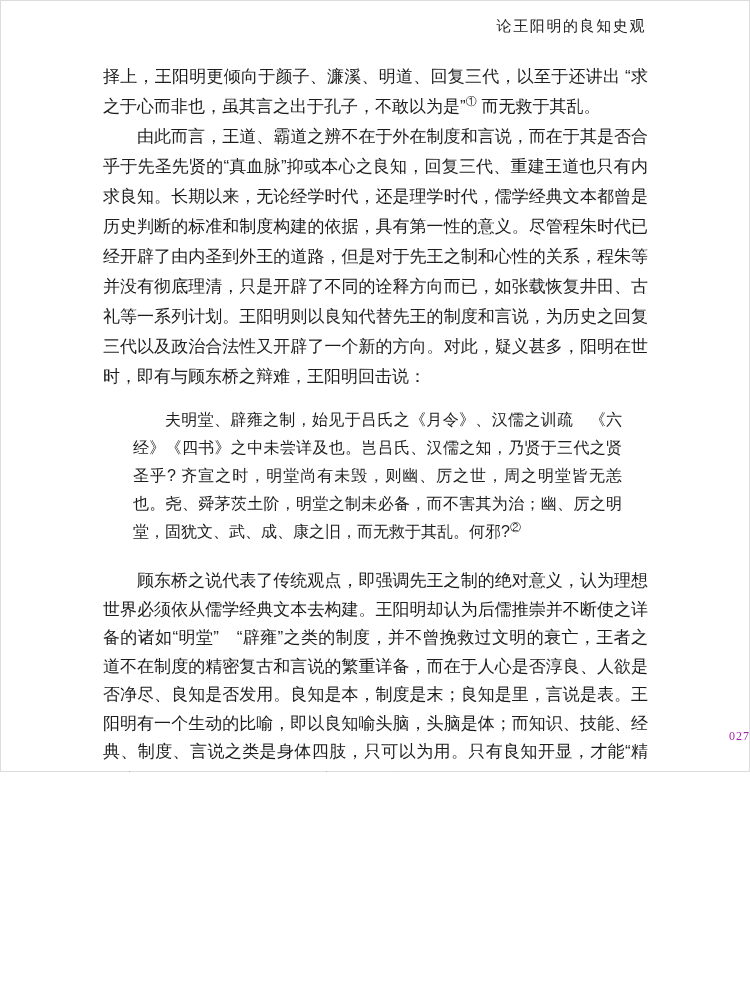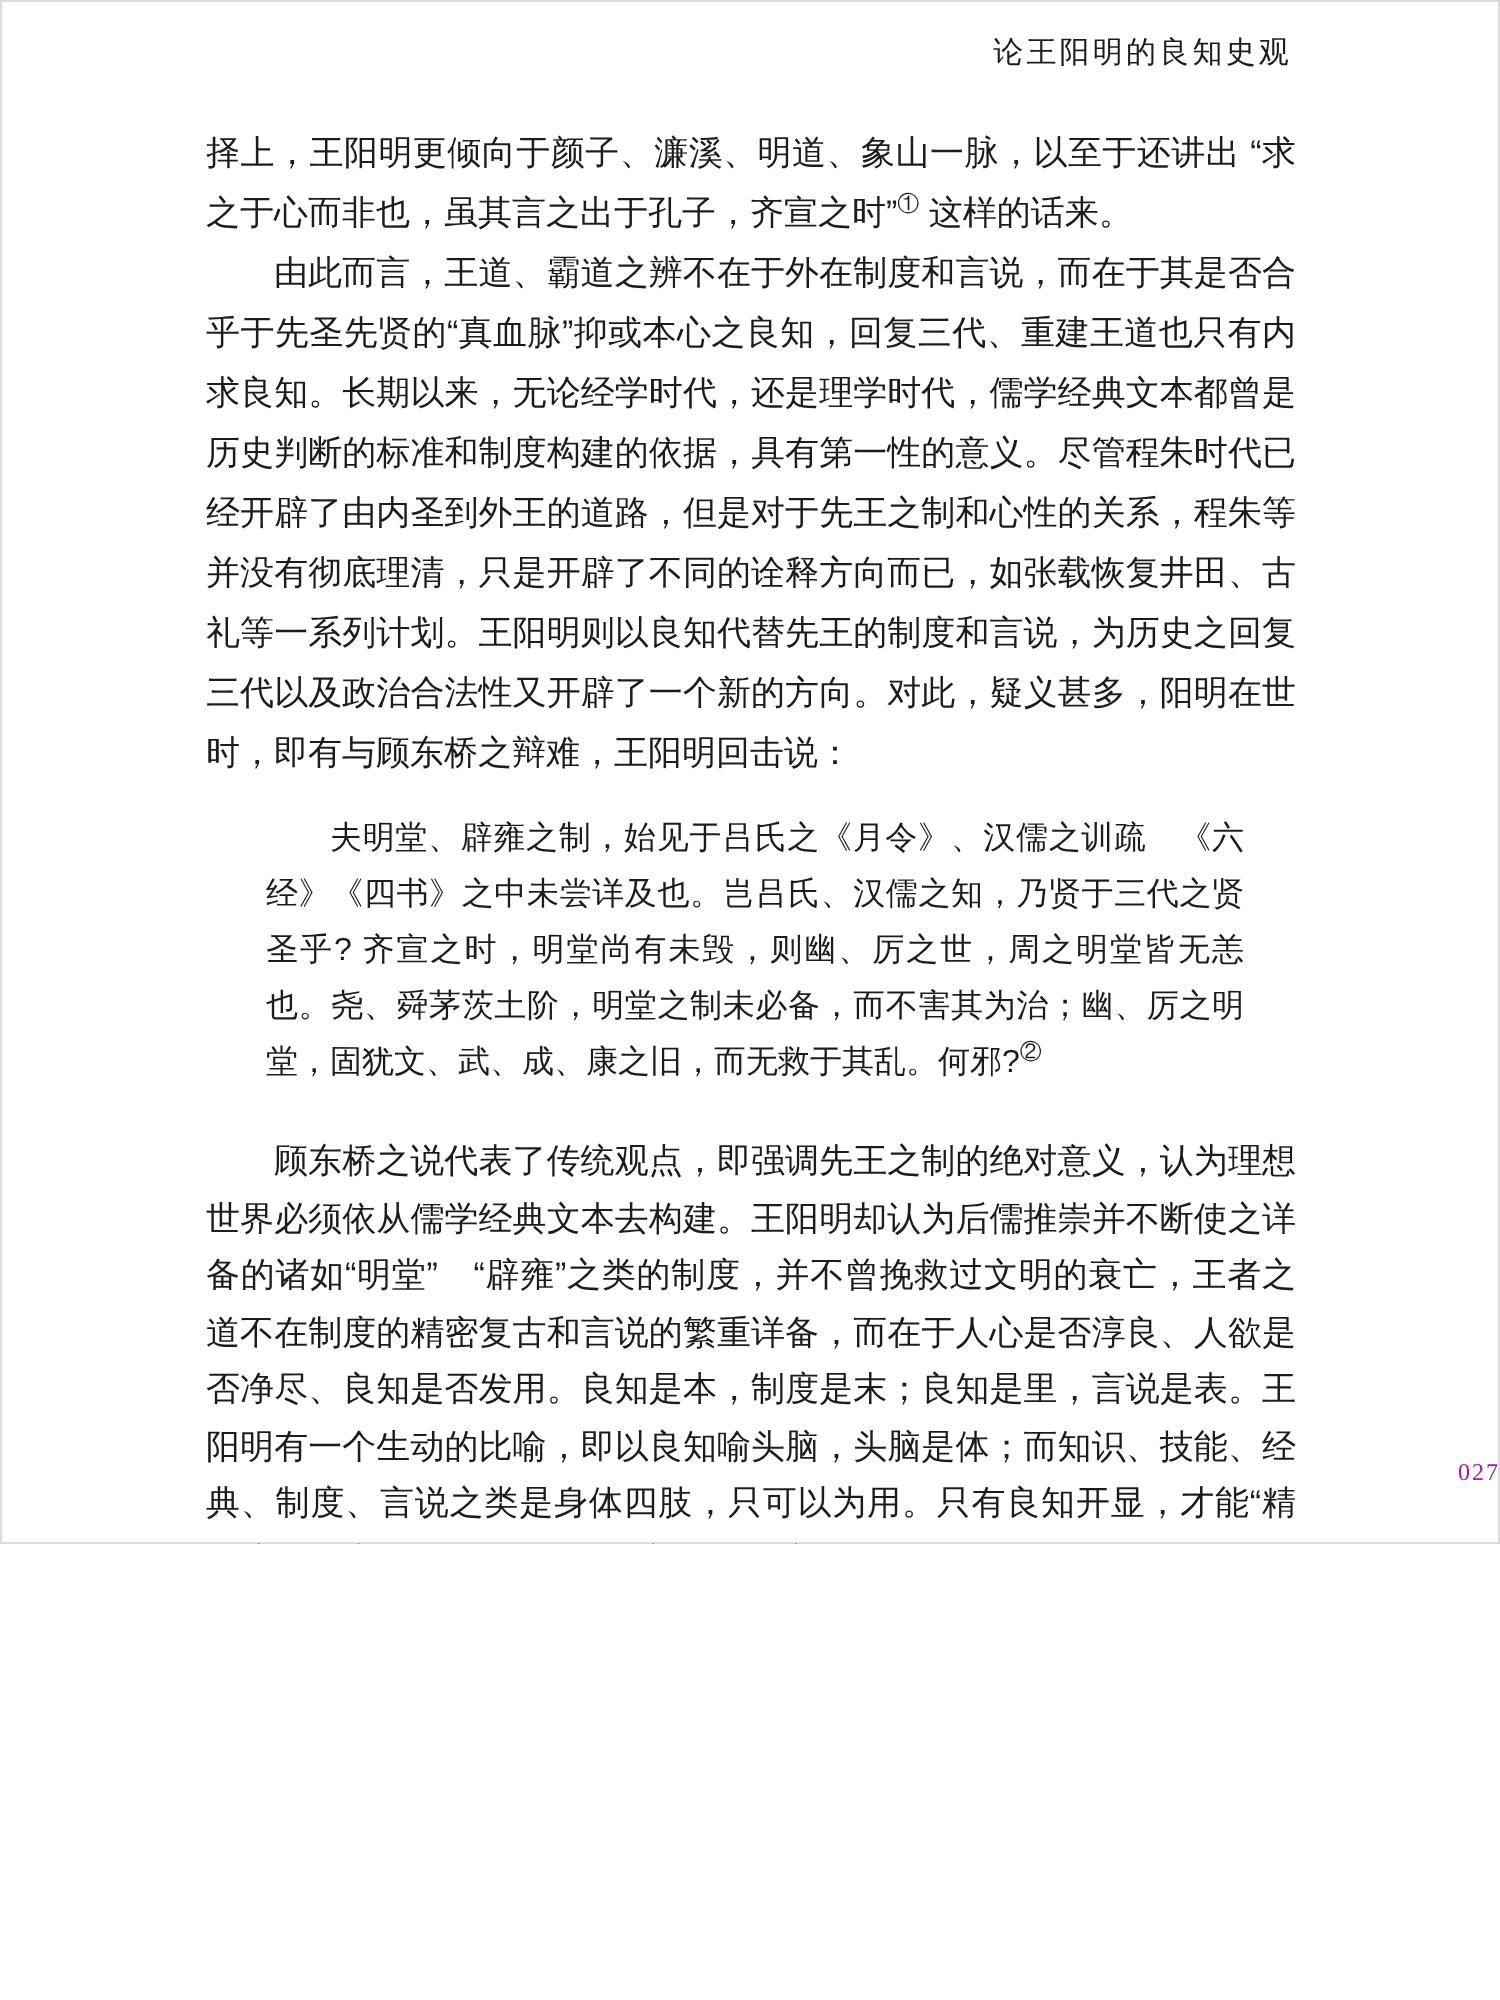--- a/index.html
+++ b/index.html
@@ -97,21 +97,21 @@
 </style>
 </head>
 <body>
 
 <div class="page">
 
   <div class="running-header">论王阳明的良知史观</div>
 
   <div class="text-block">
 
-    <p class="para"><span>择上，王阳明更倾向于颜子、濂溪、明道、象山一脉，以至于还讲出 “求之于心而非也，虽其言之出于孔子，齐宣之时”</span><sup class="noteref">①</sup><span> 这样的话来。</span></p>
+    <p class="para"><span>择上，王阳明更倾向于颜子、濂溪、明道、回复三代，以至于还讲出 “求之于心而非也，虽其言之出于孔子，不敢以为是”</span><sup class="noteref">①</sup><span> 而无救于其乱。</span></p>
 
     <p class="para indent">由此而言，王道、霸道之辨不在于外在制度和言说，而在于其是否合乎于先圣先贤的“真血脉”抑或本心之良知，回复三代、重建王道也只有内求良知。长期以来，无论经学时代，还是理学时代，儒学经典文本都曾是历史判断的标准和制度构建的依据，具有第一性的意义。尽管程朱时代已经开辟了由内圣到外王的道路，但是对于先王之制和心性的关系，程朱等并没有彻底理清，只是开辟了不同的诠释方向而已，如张载恢复井田、古礼等一系列计划。王阳明则以良知代替先王的制度和言说，为历史之回复三代以及政治合法性又开辟了一个新的方向。对此，疑义甚多，阳明在世时，即有与顾东桥之辩难，王阳明回击说：</p>
 
     <blockquote class="quote"><span>夫明堂、辟雍之制，始见于吕氏之《月令》、汉儒之训疏　《六经》《四书》之中未尝详及也。岂吕氏、汉儒之知，乃贤于三代之贤圣乎? 齐宣之时，明堂尚有未毁，则幽、厉之世，周之明堂皆无恙也。尧、舜茅茨土阶，明堂之制未必备，而不害其为治；幽、厉之明堂，固犹文、武、成、康之旧，而无救于其乱。何邪?</span><sup class="noteref">②</sup></blockquote>
 
     <p class="para tight indent">顾东桥之说代表了传统观点，即强调先王之制的绝对意义，认为理想世界必须依从儒学经典文本去构建。王阳明却认为后儒推崇并不断使之详备的诸如“明堂”　“辟雍”之类的制度，并不曾挽救过文明的衰亡，王者之道不在制度的精密复古和言说的繁重详备，而在于人心是否淳良、人欲是否净尽、良知是否发用。良知是本，制度是末；良知是里，言说是表。王阳明有一个生动的比喻，即以良知喻头脑，头脑是体；而知识、技能、经典、制度、言说之类是身体四肢，只可以为用。只有良知开显，才能“精神流贯，志气通达”，　“元气充周，血脉条畅”。否则，即使四肢俱存，也会麻木不仁。增进道德、回复三代，外求所谓定理终究是“捕风捉影”；只要自反其良知之大本大原，通达乎人情义理，则先王之制即可因时损益、不必尽与古同，即如阳明所指出：　“先王制礼，皆因人情而为之节文，</p>
 
   </div>
 
   <div class="footnotes">

